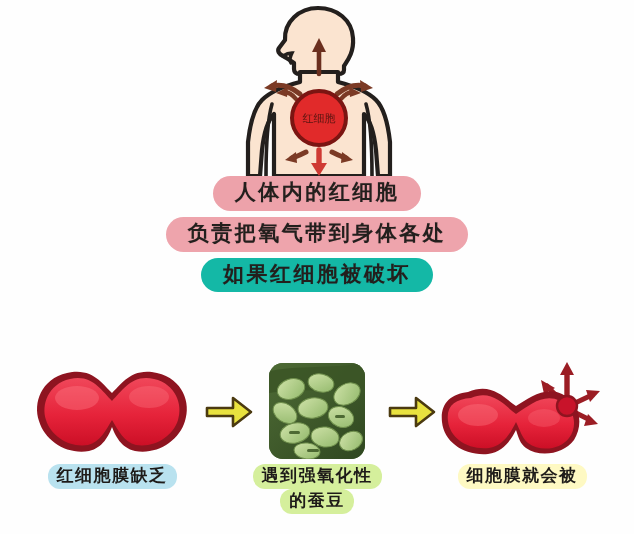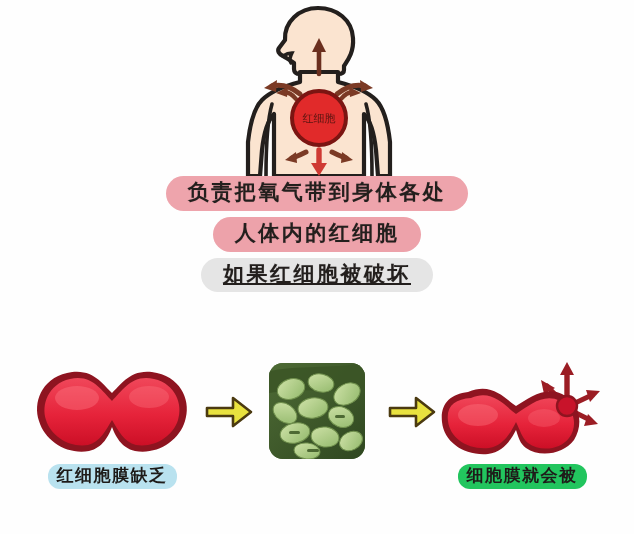--- a/index.html
+++ b/index.html
@@ -54,21 +54,21 @@
     color: #231f1d;
     font-size: 21px;
     line-height: 1.18;
     letter-spacing: 2.5px;
     white-space: nowrap;
     font-weight: 600;
     text-shadow: 0 0 1px rgba(0,0,0,0.18);
   }
   .banner.b1 { background: #eda2aa; }
   .banner.b2 { background: #eea4ac; }
-  .banner.b3 { background: #e5e5e5; text-decoration: underline; }
+  .banner.b3 { background: #14b8a6; }
   .banner.b4 { background: #f0a8af; padding-left: 20px; padding-right: 20px; }
 
   
   #steps-row {
     position: absolute;
     left: 0;
     top: 360px;
     width: 622px;
     height: 174px;
   }
@@ -106,21 +106,21 @@
     max-width: 180px;
   }
   .cap-line {
     display: inline-block;
     padding: 1px 9px 2px 9px;
     border-radius: 12px;
     white-space: nowrap;
   }
   #step-1 .cap-line { background: #b9e2ef; }
   #step-2 .cap-line { background: #d5ef9c; }
-  #step-3 .cap-line { background: #22c55e; }
+  #step-3 .cap-line { background: #fef9c3; }
 
   
   .connector {
     position: absolute;
     top: 26px;
     width: 52px;
     height: 52px;
   }
   #connector-1 { left: 203px; }
   #connector-2 { left: 386px; }
@@ -214,22 +214,22 @@
       <path d="M353 160 L 342 152 L 341 163 Z" fill="#7b3a25"></path>
     </g>
     <g>
       <path d="M319 150 L 319 166" stroke="#cf3a33" stroke-width="5.4" stroke-linecap="round" fill="none"></path>
       <path d="M319 176 L 311 163 L 327 163 Z" fill="#cf3a33"></path>
     </g>
   </svg>
 </div>
 
 <div id="banner-stack">
+  <div class="banner b1">人体内的红细胞</div>
   <div class="banner b2">负责把氧气带到身体各处</div>
-  <div class="banner b1">人体内的红细胞</div>
   <div class="banner b3">如果红细胞被破坏</div>
 </div>
 
 <div id="steps-row">
 
   <div class="step" id="step-1">
     <div class="step-art">
       <svg width="170" height="96" viewBox="0 0 170 96" xmlns="http://www.w3.org/2000/svg">
         <defs>
           <linearGradient id="rbc1" x1="0" y1="0" x2="0" y2="1">
@@ -307,21 +307,22 @@
 
           <g fill="#35501f" opacity="0.8">
             <rect x="38" y="86" width="12" height="3" rx="1.5"></rect>
             <rect x="20" y="68" width="11" height="3" rx="1.5"></rect>
             <rect x="66" y="52" width="10" height="3" rx="1.5"></rect>
           </g>
         </svg>
       </div>
     </div>
     <div class="step-caption">
-      <br>
+      <span class="cap-line">遇到强氧化性</span><br>
+      <span class="cap-line">的蚕豆</span>
     </div>
   </div>
 
   <div class="connector" id="connector-2">
     <svg width="52" height="52" viewBox="0 0 52 52" xmlns="http://www.w3.org/2000/svg">
       <path d="M4 22 L 30 22 L 30 12 L 48 26 L 30 40 L 30 30 L 4 30 Z" fill="#e9e23f" stroke="#4b3a10" stroke-width="2.6" stroke-linejoin="round"></path>
     </svg>
   </div>
 
   <div class="step" id="step-3">

